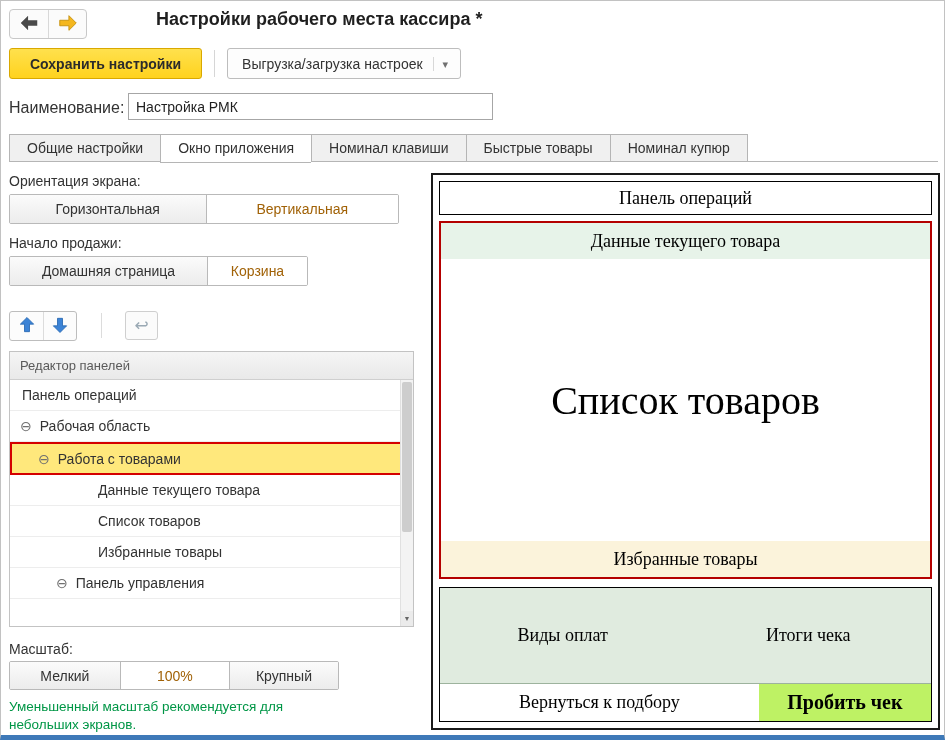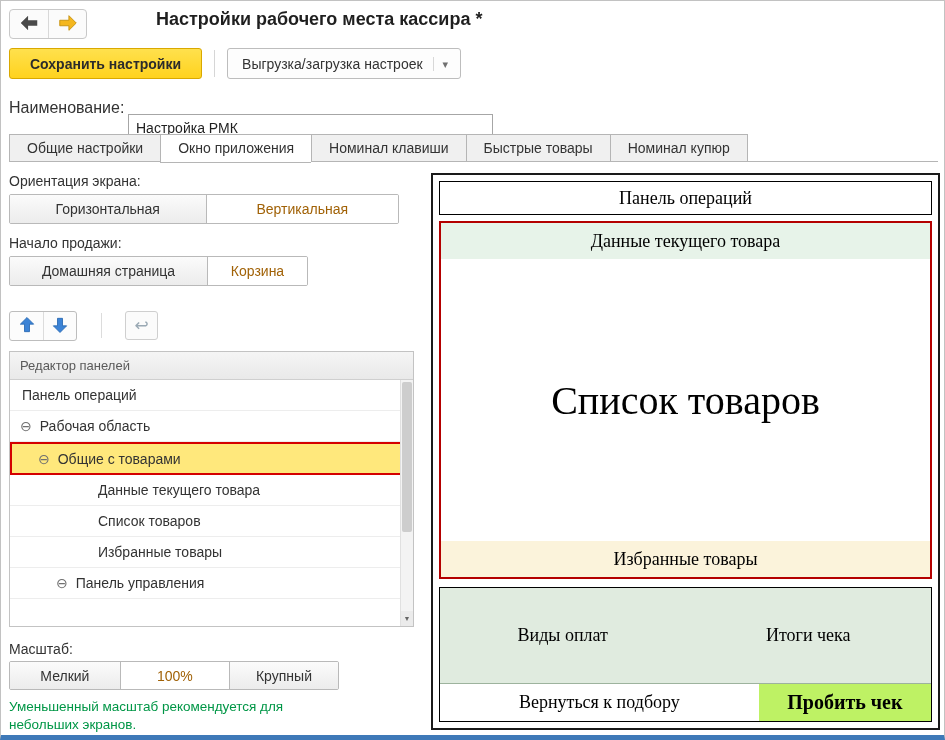--- a/index.html
+++ b/index.html
@@ -34,21 +34,21 @@
   .btn-export {
     height:31px; padding:0 12px 0 14px; background:#FDFDFD;
     border:1px solid #BDBDBD; border-radius:3px; display:flex; align-items:center; gap:10px;
     font-family:inherit; font-size:14px; color:#333; cursor:pointer;
   }
   .btn-export .caret { color:#707070; font-size:11px; border-left:1px solid #D8D8D8; padding-left:9px; line-height:14px; }
   
   .name-label { position:absolute; left:8px; top:98px; font-size:16px; color:#333; }
   .name-input {
     position:absolute; left:127px; top:92px; width:365px; height:27px;
-    border:1px solid #A6A6A6; padding:0 7px; font-family:inherit; font-size:14px; color:#1F1F1F;margin-top:21px;
+    border:1px solid #A6A6A6; padding:0 7px; font-family:inherit; font-size:14px; color:#1F1F1F;
   }
   
   .tabline { position:absolute; left:8px; right:6px; top:160px; height:1px; background:#B5B5B5; }
   .tabs { position:absolute; left:8px; top:133px; height:28px; display:flex; }
   .tab {
     position:relative; height:28px; padding:0 17px; line-height:27px;
     border:1px solid #B5B5B5; border-right:none; background:#F0F0F0;
     font-size:14px; color:#333; cursor:pointer; white-space:nowrap;
   }
   .tab:last-child { border-right:1px solid #B5B5B5; }
@@ -233,21 +233,21 @@
     <div class="tree-header">Редактор панелей</div>
     <div class="tree-row ind0">
       <span>Панель операций</span>
     </div>
     <div class="tree-row ind0i">
       <span class="collapse">⊖</span>
       <span>Рабочая область</span>
     </div>
     <div class="tree-row sel">
       <span class="collapse">⊖</span>
-      <span>Общие с товарами</span>
+      <span>Работа с товарами</span>
     </div>
     <div class="tree-row ind3">
       <span>Данные текущего товара</span>
     </div>
     <div class="tree-row ind3">
       <span>Список товаров</span>
     </div>
     <div class="tree-row ind3">
       <span>Избранные товары</span>
     </div>

